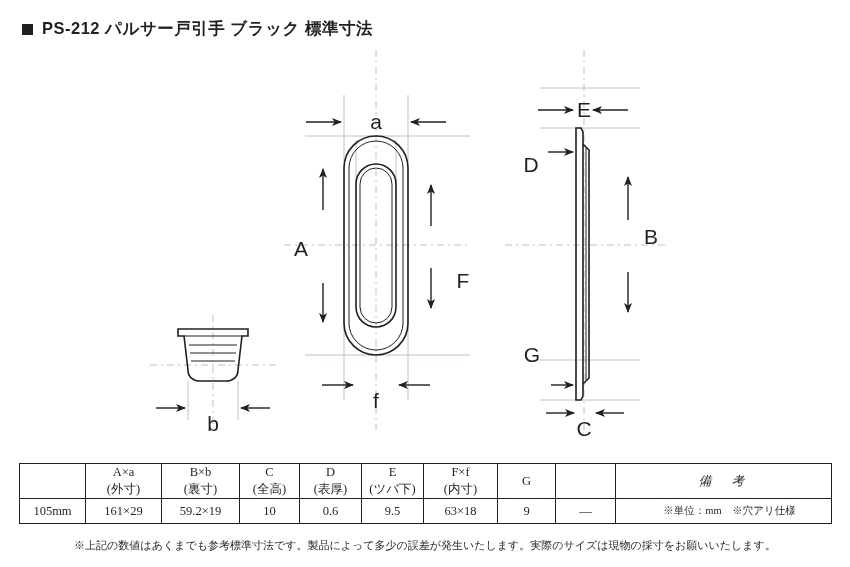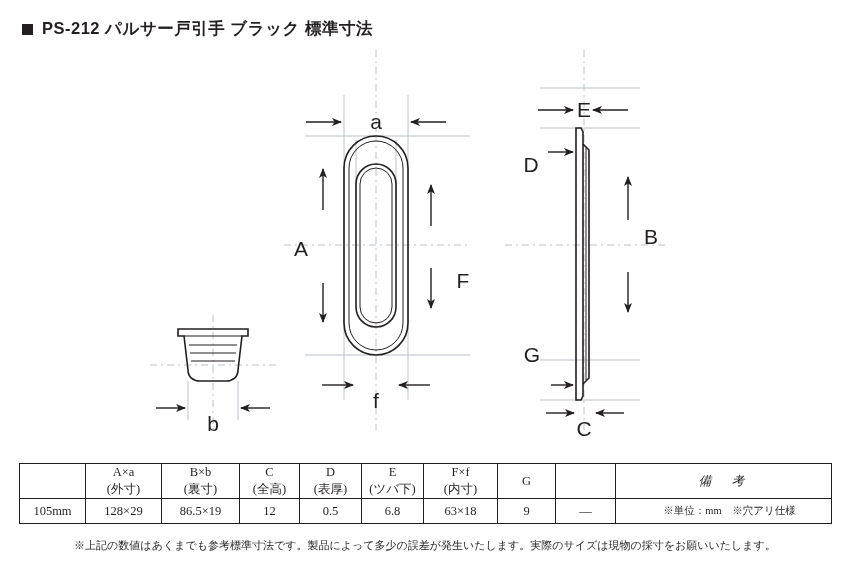--- a/index.html
+++ b/index.html
@@ -263,25 +263,25 @@
       <tr class="head-row second">
         <td>(外寸)</td>
         <td>(裏寸)</td>
         <td>(全高)</td>
         <td>(表厚)</td>
         <td>(ツバ下)</td>
         <td>(内寸)</td>
       </tr>
       <tr class="value-row">
         <td>105mm</td>
-        <td>128×29</td>
-        <td>86.5×19</td>
-        <td>12</td>
-        <td>0.5</td>
-        <td>6.8</td>
+        <td>161×29</td>
+        <td>59.2×19</td>
+        <td>10</td>
+        <td>0.6</td>
+        <td>9.5</td>
         <td>63×18</td>
         <td>9</td>
         <td>—</td>
         <td class="note-cell">※単位：mm　※穴アリ仕様</td>
       </tr>
     </tbody>
   </table>
 
   <div id="footnote">※上記の数値はあくまでも参考標準寸法です。製品によって多少の誤差が発生いたします。実際のサイズは現物の採寸をお願いいたします。</div>
 

